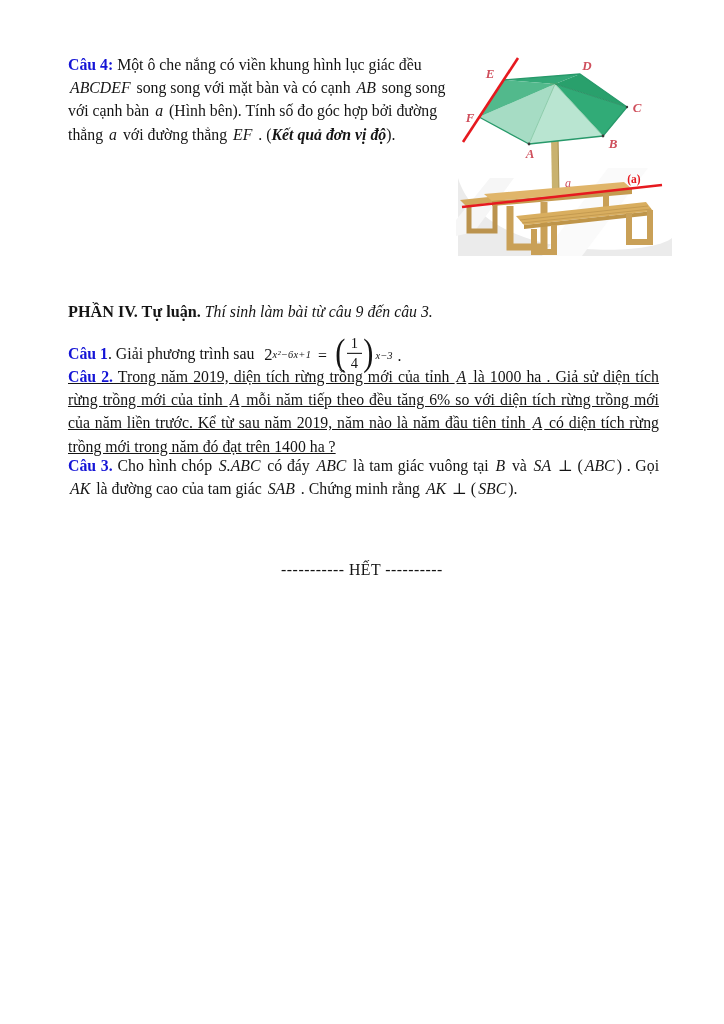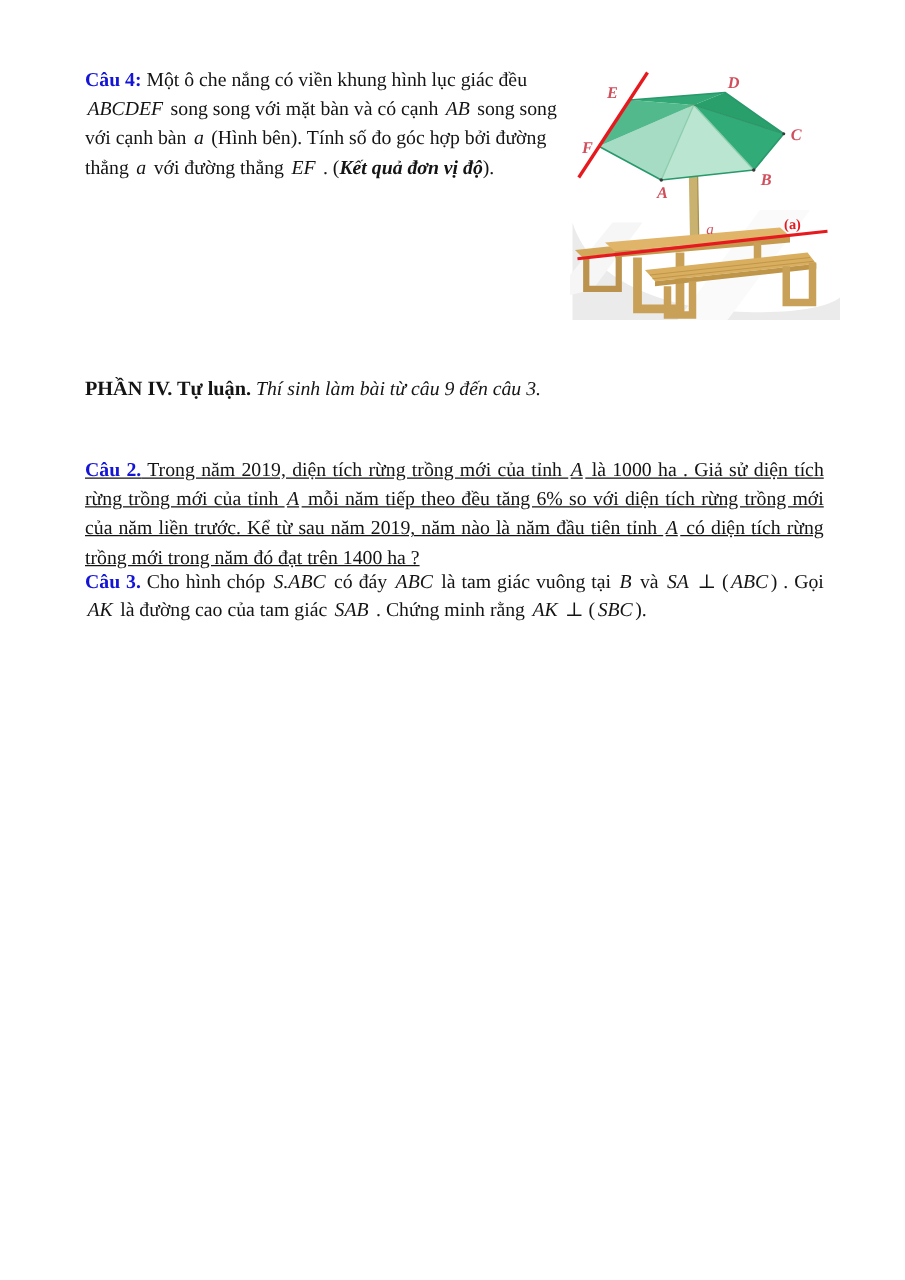--- a/index.html
+++ b/index.html
@@ -126,25 +126,31 @@
       <text class="vlabel" x="14" y="72" text-anchor="middle">F</text>
       <text class="alabel" x="112" y="137" text-anchor="middle">a</text>
       <text class="palabel" x="178" y="133" text-anchor="middle">(a)</text>
     </svg>
   </div>
 
   <div class="block part4">
     <span class="b">PHẦN IV. Tự luận.</span><span class="i"> Thí sinh làm bài từ câu 9 đến câu 3.</span>
   </div>
 
+  <div class="block q1">
+    <div class="q1-inner">
+      <span class="blue">Câu 1</span><span>.</span><span>  Giải phương trình sau</span><span class="eq"><span class="eb">2</span><span class="esup">x²−6x+1</span><span class="erel">=</span><span class="ep">(</span><span class="efrac"><span class="enum">1</span><span class="eden">4</span></span><span class="ep">)</span><span class="esup2">x−3</span><span class="eend">.</span></span>
+    </div>
+  </div>
 
   <div class="block q2">
     <span class="blue">Câu 2.</span><span> Trong năm 2019, diện tích rừng trồng mới của tỉnh </span><span class="mvar">A</span><span> là 1000 ha . Giả sử diện tích rừng trồng mới của tỉnh </span><span class="mvar">A</span><span> mỗi năm tiếp theo đều tăng 6% so với diện tích rừng trồng mới của năm liền trước. Kể từ sau năm 2019, năm nào là năm đầu tiên tỉnh </span><span class="mvar">A</span><span> có diện tích rừng trồng mới trong năm đó đạt trên 1400 ha ?</span>
   </div>
 
   <div class="block q3">
     <span class="blue">Câu 3.</span><span> Cho hình chóp </span><span class="mvar">S.ABC</span><span> có đáy </span><span class="mvar">ABC</span><span> là tam giác vuông tại </span><span class="mvar">B</span><span> và </span><span class="mvar">SA</span><span> ⊥ (</span><span class="mvar">ABC</span><span>) . Gọi </span><span class="mvar">AK</span><span> là đường cao của tam giác </span><span class="mvar">SAB</span><span> . Chứng minh rằng </span><span class="mvar">AK</span><span> ⊥ (</span><span class="mvar">SBC</span><span>).</span>
   </div>
 
+  <div class="block het">----------- HẾT ----------</div>
 
   <div class="block footer">Trang 4/4 - Mã đề  101</div>
 
 </div>
 
 </body></html>

